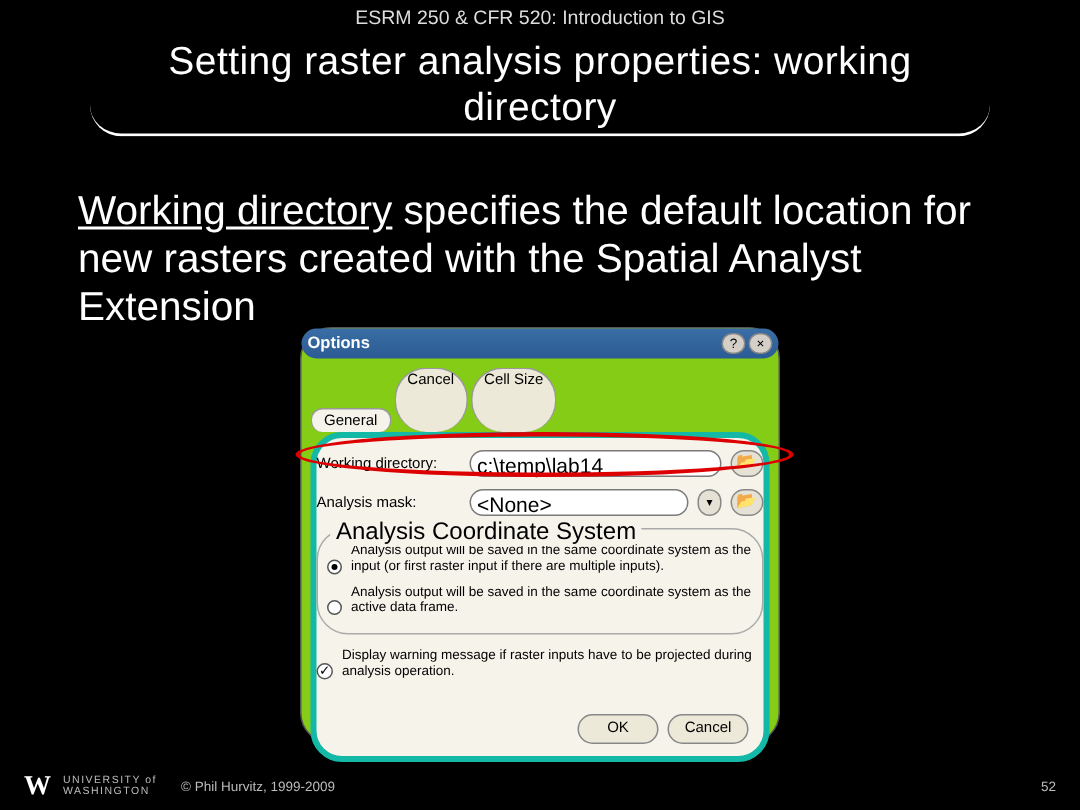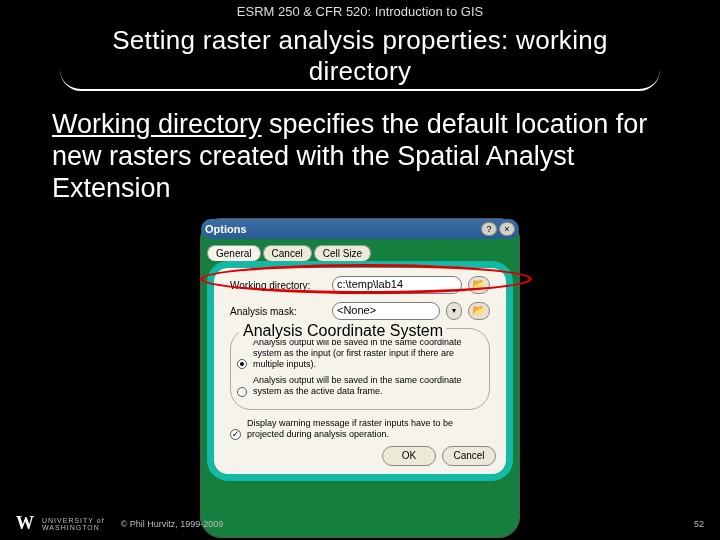--- a/index.html
+++ b/index.html
@@ -1,33 +1,33 @@
 <!DOCTYPE html>
 <html><head>
 <meta charset="utf-8">
 <style>
   * { box-sizing: border-box; margin: 0; padding: 0; border-radius: 21px; }
   html, body { width: 720px; height: 540px; background: #000; font-family: Georgia, "Times New Roman", serif; color: #fff; overflow: hidden; }
   .slide { position: relative; width: 720px; height: 540px; }
   .course-header { text-align: center; font-size: 13px; font-family: "Gill Sans", "Trebuchet MS", sans-serif; padding-top: 4px; color: #ddd; }
-  .title-wrap { margin: 6px 60px 0 60px; border-bottom: 2px solid #fff; padding-bottom: 2px; }
+  .title-wrap { margin: 6px 60px 16px 60px; border-bottom: 2px solid #fff; padding-bottom: 2px; }
   .title { font-family: "Gill Sans", "Trebuchet MS", sans-serif; font-weight: 400; font-size: 26px; text-align: center; letter-spacing: 0.3px; }
   .body-text { font-family: "Gill Sans", "Trebuchet MS", sans-serif; font-size: 27px; line-height: 1.18; padding: 18px 40px 0 52px; color: #fff; }
   .body-text .underlined { text-decoration: underline; }
-  .dialog { position: absolute; left: 200px; top: 218px; width: 320px; height: 320px; background: #15803d; border: 1px solid #555; font-family: Tahoma, Arial, sans-serif; font-size: 10px; color: #000; }
+  .dialog { position: absolute; left: 200px; top: 218px; width: 320px; height: 278px; background: #84cc16; border: 1px solid #555; font-family: Tahoma, Arial, sans-serif; font-size: 10px; color: #000; }
   .dlg-titlebar { height: 20px; background: linear-gradient(#3a6ea5,#2b5b94); display: flex; align-items: center; padding: 0 4px; }
   .dlg-title { color: #fff; font-weight: bold; flex: 1; font-size: 11px; }
   .tbtn { width: 16px; height: 14px; background: #d4d0c8; border: 1px solid #888; margin-left: 2px; font-size: 9px; line-height: 12px; text-align: center; color: #000; }
   .tabs { display: flex; padding: 6px 6px 0 6px; gap: 2px; }
   .tab { background: #ece9d8; border: 1px solid #999; border-bottom: none; padding: 2px 8px; font-size: 10px; }
-  .tab.active { background: #f5f3ea; }
-  .panel { margin: 0 6px; background: #f5f3ea; border: 7px solid #14b8a6; height: 220px; padding: 8px 16px; position: relative; }
+  .tab.active { background: #f5f3ea; margin-top: 27px; }
+  .panel { margin: 0 6px; background: #f5f3ea; border: 4px solid #14b8a6; height: 220px; padding: 8px 0; position: relative; }
   .row { display: flex; align-items: center; margin-bottom: 8px; gap: 6px; }
   .lbl { width: 96px; font-size: 10px; }
-  .txt { flex: 1; height: 18px; background: #fff; border: 1px solid #7a7a7a; font-size: 11px; padding: 1px 4px; }
+  .txt { flex: 1; height: 18px; background: #fff; border: 1px solid #7a7a7a; font-size: 14px; padding: 1px 4px; }
   .ddbtn { width: 16px; height: 18px; background: #e5e2d5; border: 1px solid #888; text-align: center; font-size: 8px; line-height: 16px; }
   .fbtn { width: 22px; height: 18px; background: #e5e2d5; border: 1px solid #888; text-align: center; font-size: 11px; line-height: 15px; }
   .circle { position: absolute; border: 3px solid #d00; border-radius: 50%; pointer-events: none; }
   .group { border: 1px solid #aaa; margin-top: 4px; padding: 8px 6px 6px 6px; position: relative; }
   .group-title { position: absolute; top: -7px; left: 8px; background: #f5f3ea; padding: 0 4px; font-size: 16px; }
   .radio-row, .check-row { display: flex; align-items: flex-end; gap: 6px; font-size: 9px; line-height: 1.2; margin-bottom: 6px; }
   .radio { width: 10px; height: 10px; border: 1px solid #555; border-radius: 50%; background: #fff; position: relative; flex-shrink: 0; margin-top: 1px; }
   .radio.sel::after { content: ""; position: absolute; left: 2px; top: 2px; width: 4px; height: 4px; background: #000; border-radius: 50%; }
   .check { width: 11px; height: 11px; border: 1px solid #555; background: #fff; flex-shrink: 0; text-align: center; font-size: 9px; line-height: 9px; margin-top: 1px; }
   .dlg-buttons { position: absolute; right: 10px; bottom: 8px; display: flex; gap: 6px; }

